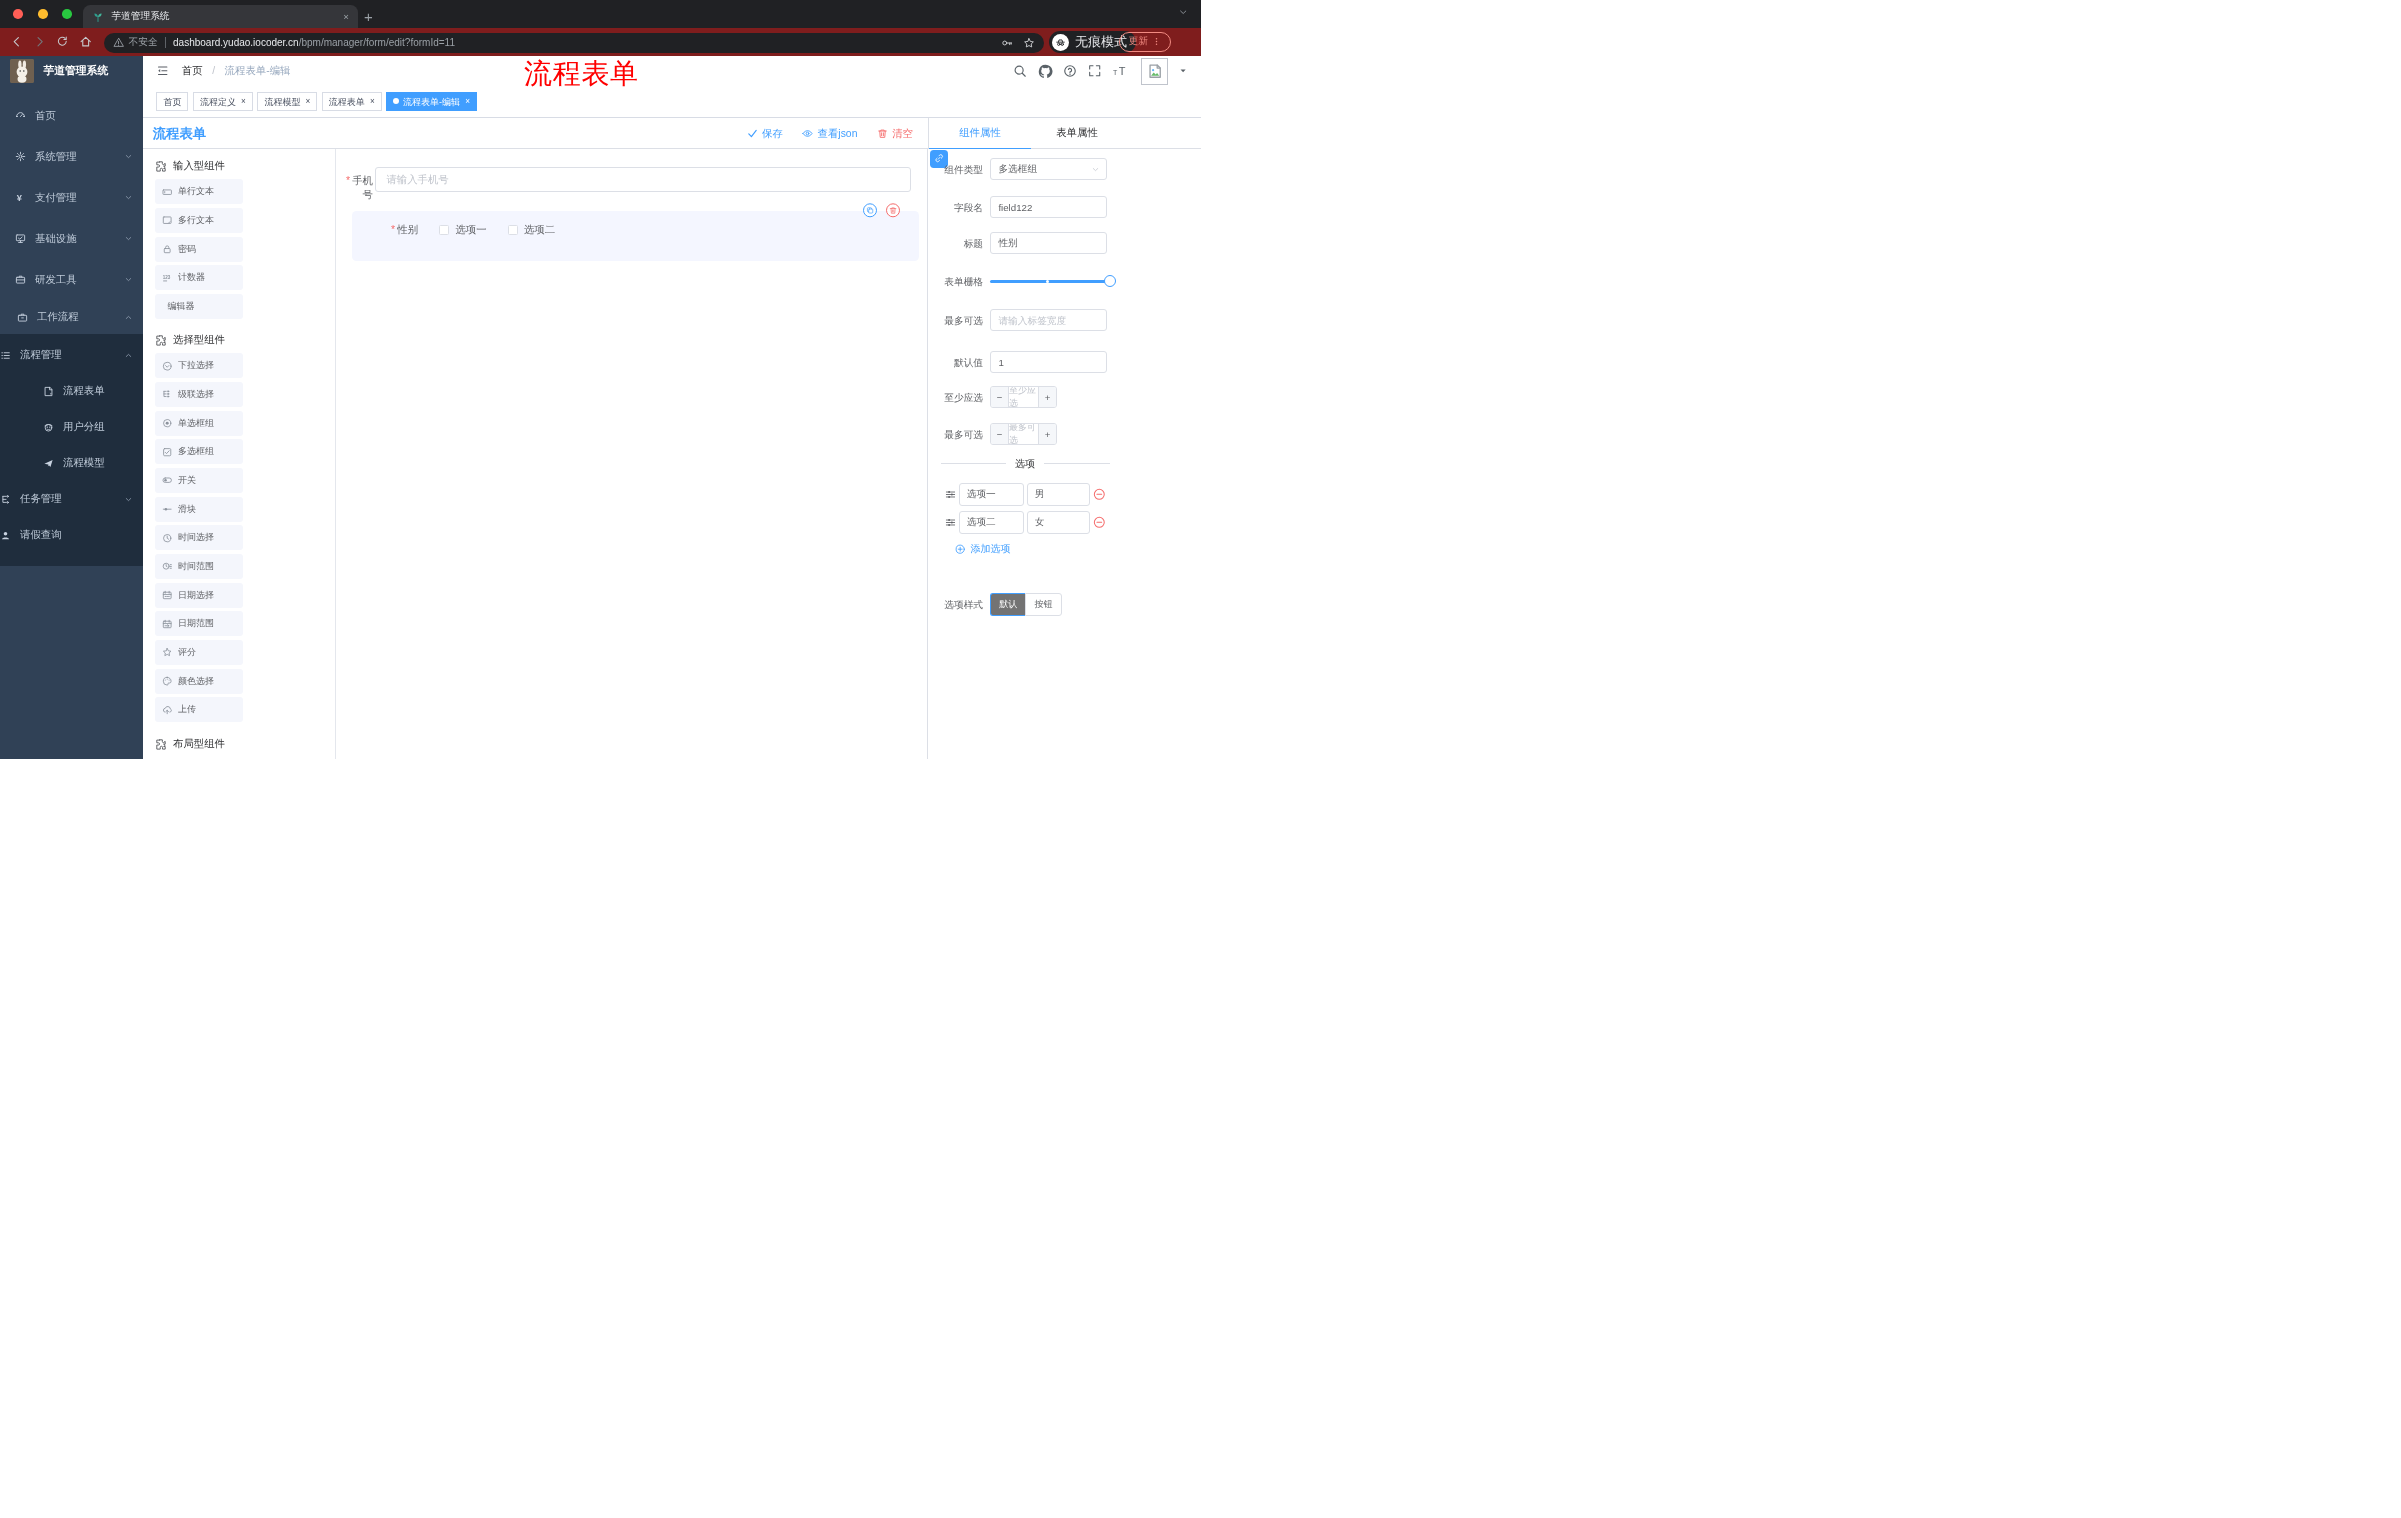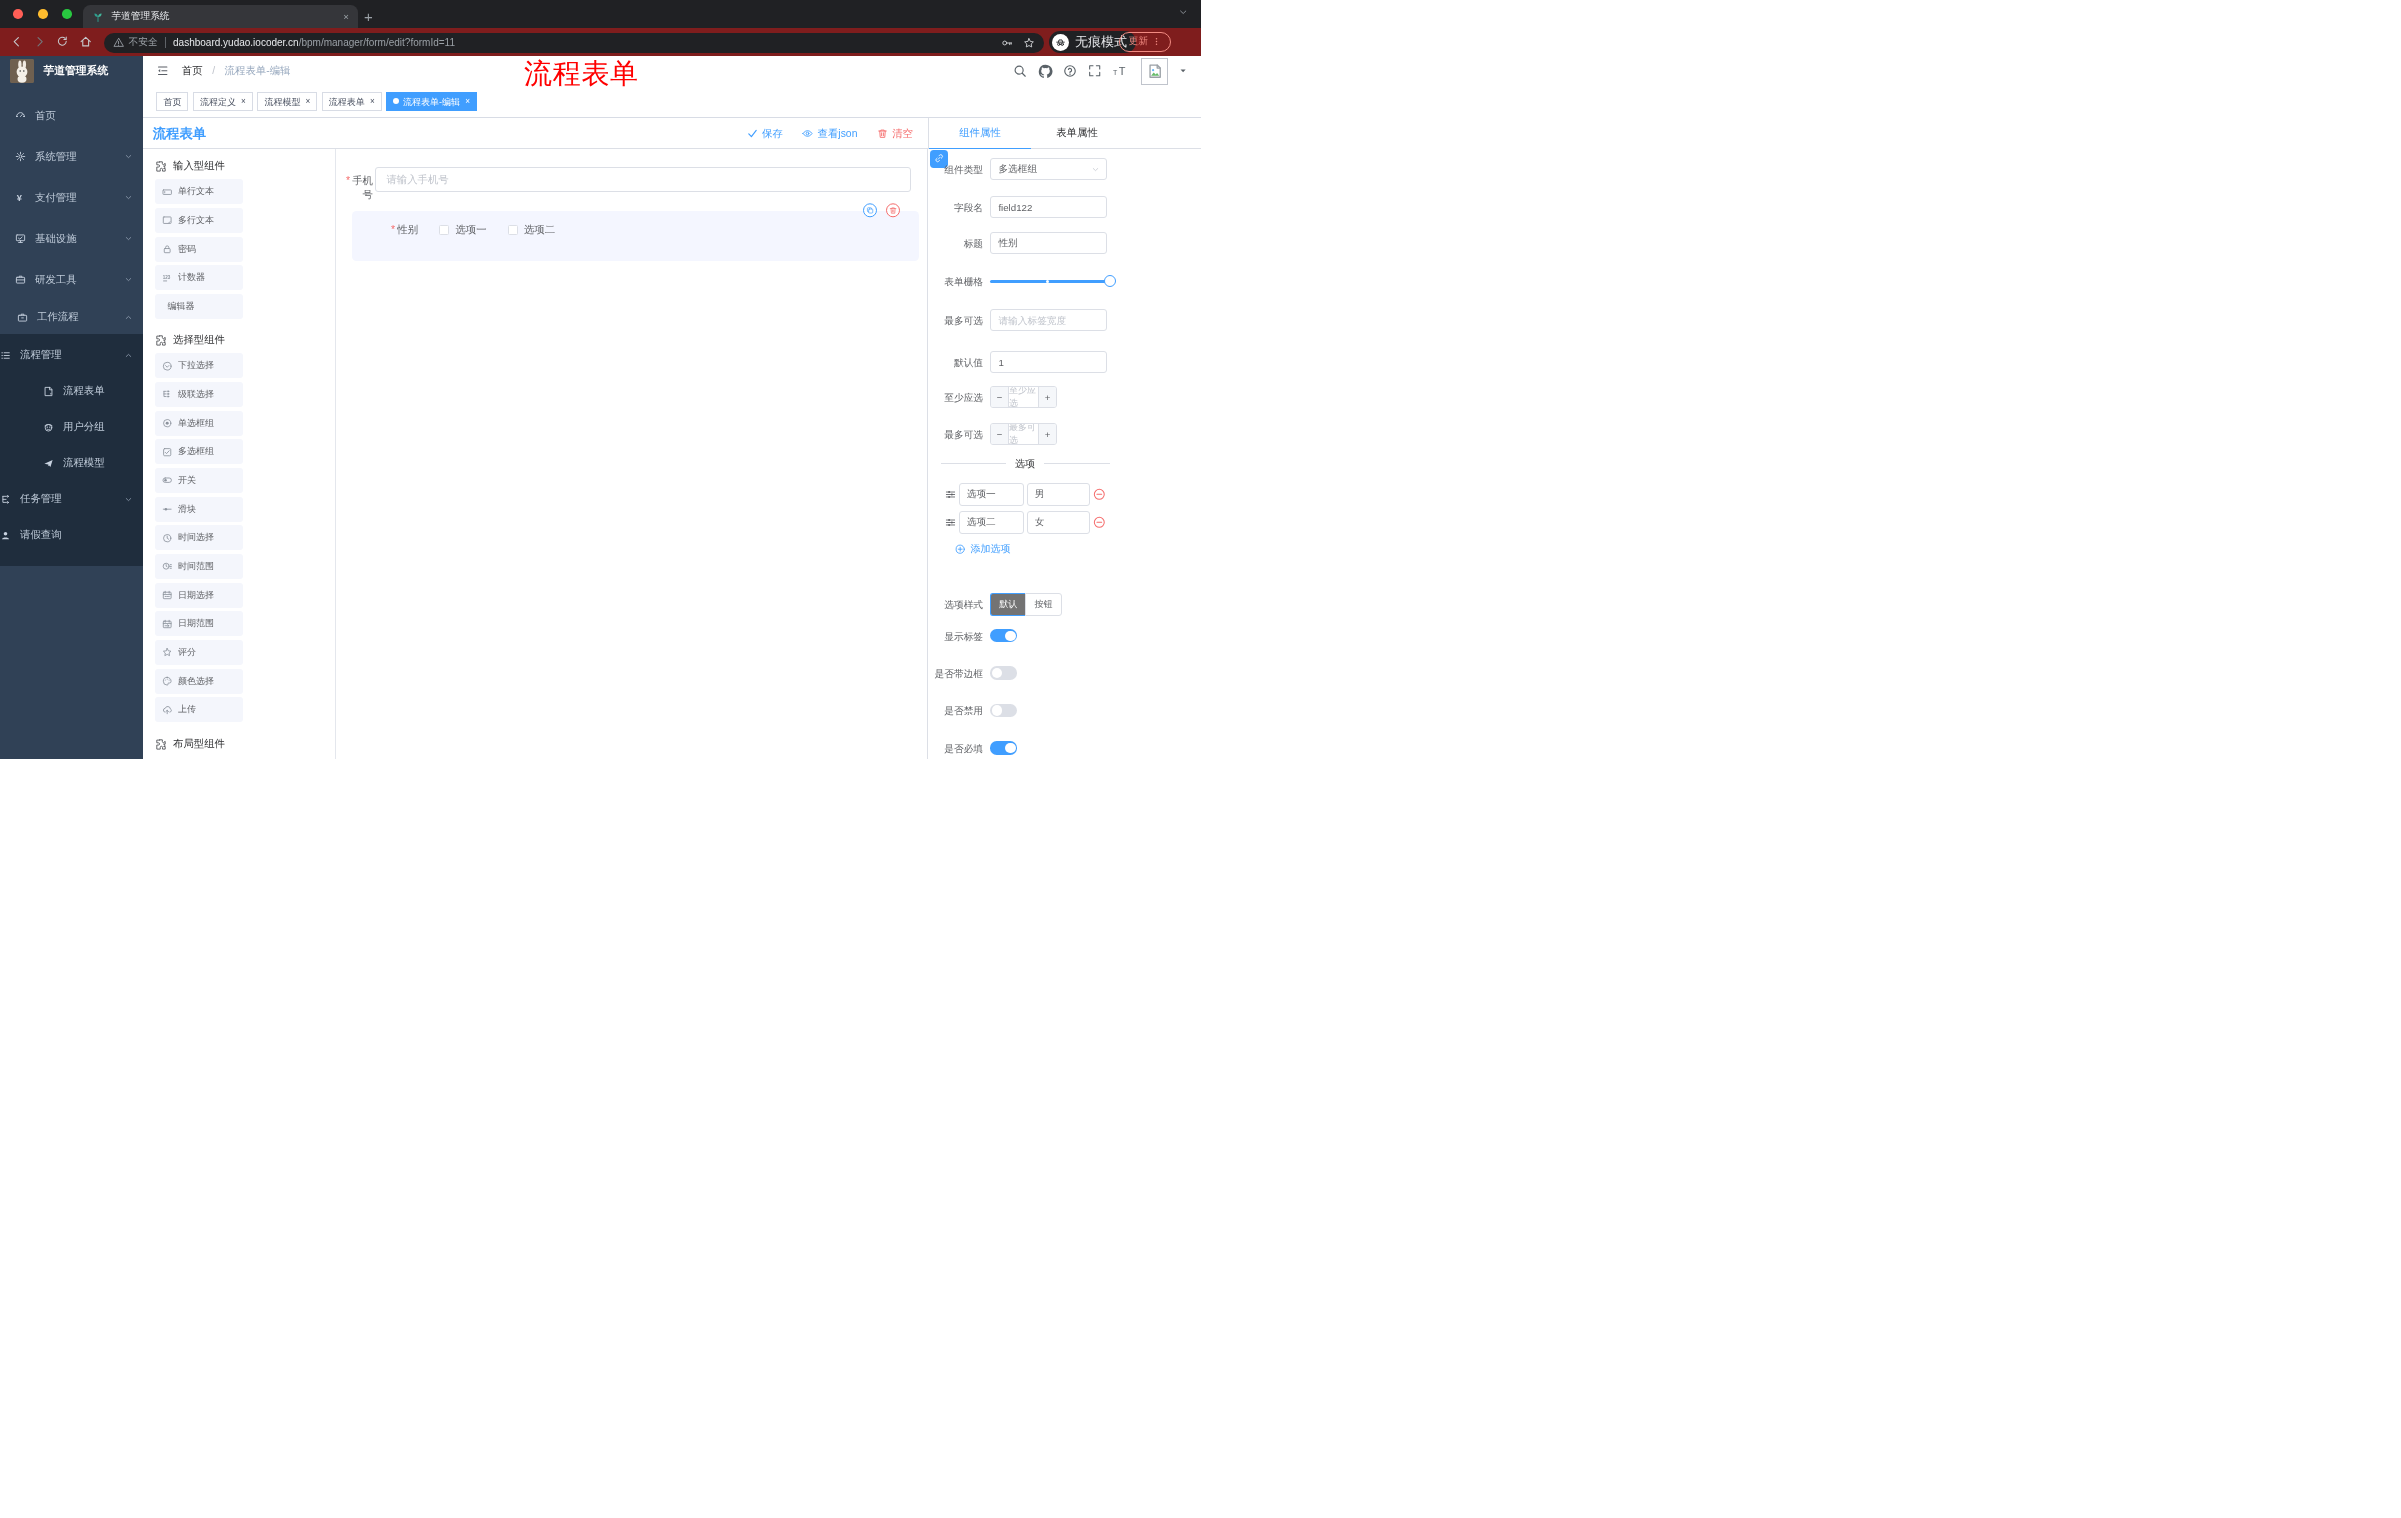--- a/index.html
+++ b/index.html
@@ -929,34 +929,16 @@
       <span>添加选项</span>
     </span>
 
     <div class="prow" style="top:444px; height:23px;">
       <span class="plabel" style="top:6px;">选项样式</span>
       <span class="seg">
         <span class="sg first on">默认</span>
         <span class="sg last">按钮</span>
       </span>
     </div>
-    <div id="swRows">
-        <div class="sw-row">
-          <span class="plabel">显示标签</span>
-          <span class="sw on"></span>
-        </div>
-        <div class="sw-row">
-          <span class="plabel">是否带边框</span>
-          <span class="sw"></span>
-        </div>
-        <div class="sw-row">
-          <span class="plabel">是否禁用</span>
-          <span class="sw"></span>
-        </div>
-        <div class="sw-row">
-          <span class="plabel">是否必填</span>
-          <span class="sw on"></span>
-        </div>
-      </div>
   </div>
 
 </div>
 
 
 </body></html>

